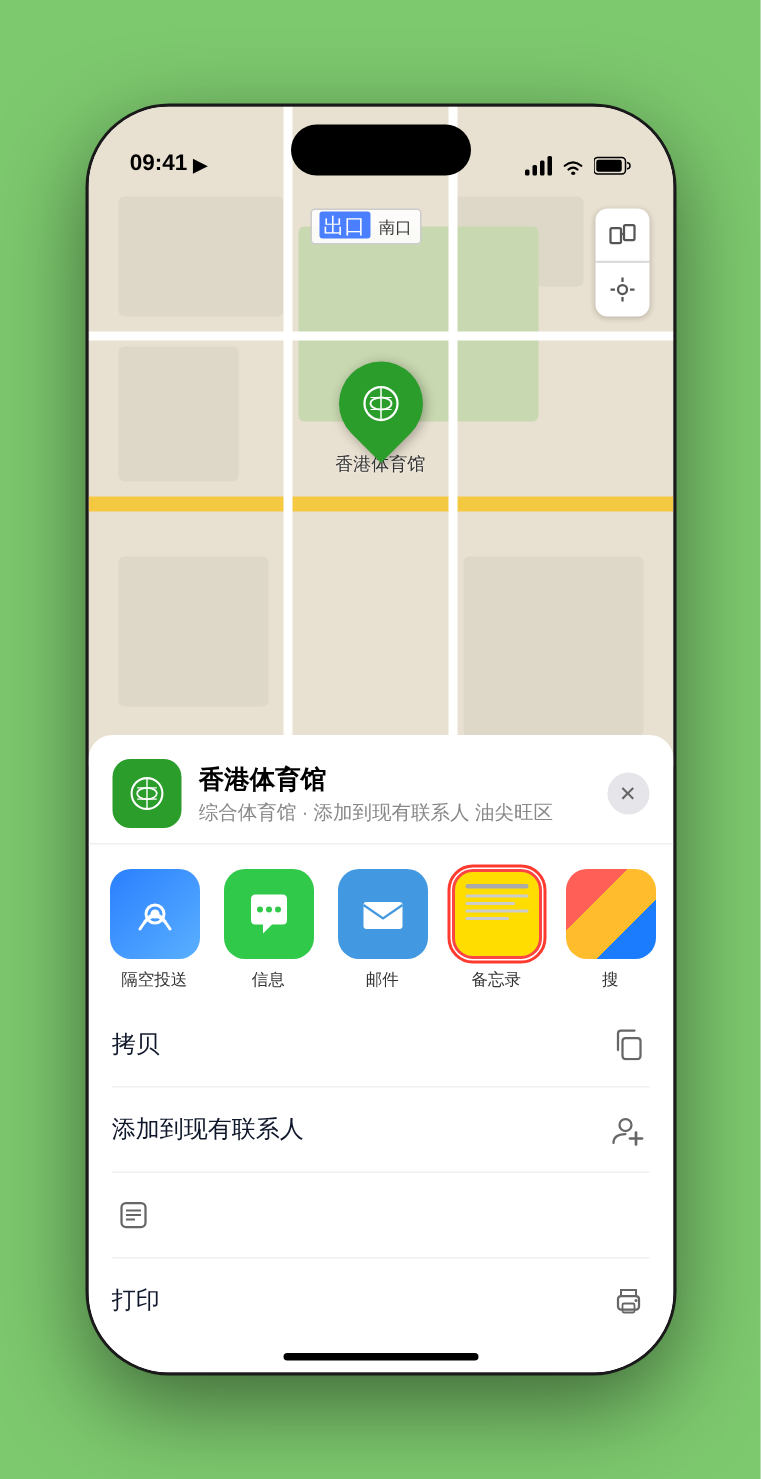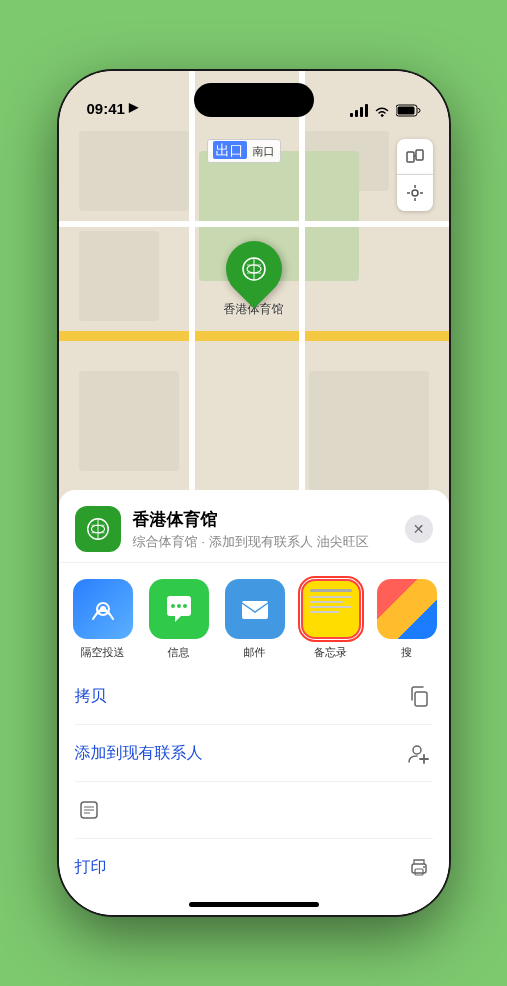--- a/index.html
+++ b/index.html
@@ -55,21 +55,21 @@
       align-items: flex-end;
       padding: 0 28px 8px;
       justify-content: space-between;
     }
 
     .status-time {
       font-size: 15px;
       font-weight: 600;
       color: #000;
       display: flex;
-      align-items: flex-start;
+      align-items: flex-end;
       gap: 2px;
     }
 
     .status-icons {
       display: flex;
       align-items: center;
       gap: 6px;
     }
 
     .signal-bars {
@@ -323,21 +323,21 @@
       padding: 14px 0;
       border-bottom: 1px solid #f0f0f0;
       cursor: pointer;
     }
     .action-item:last-child {
       border-bottom: none;
     }
 
     .action-text {
       font-size: 16px;
-      color: #1d4ed8;
+      color: #0f172a;
     }
 
     .action-icon {
       width: 28px;
       height: 28px;
       display: flex;
       align-items: center;
       justify-content: center;
       color: #666;
       font-size: 18px;

